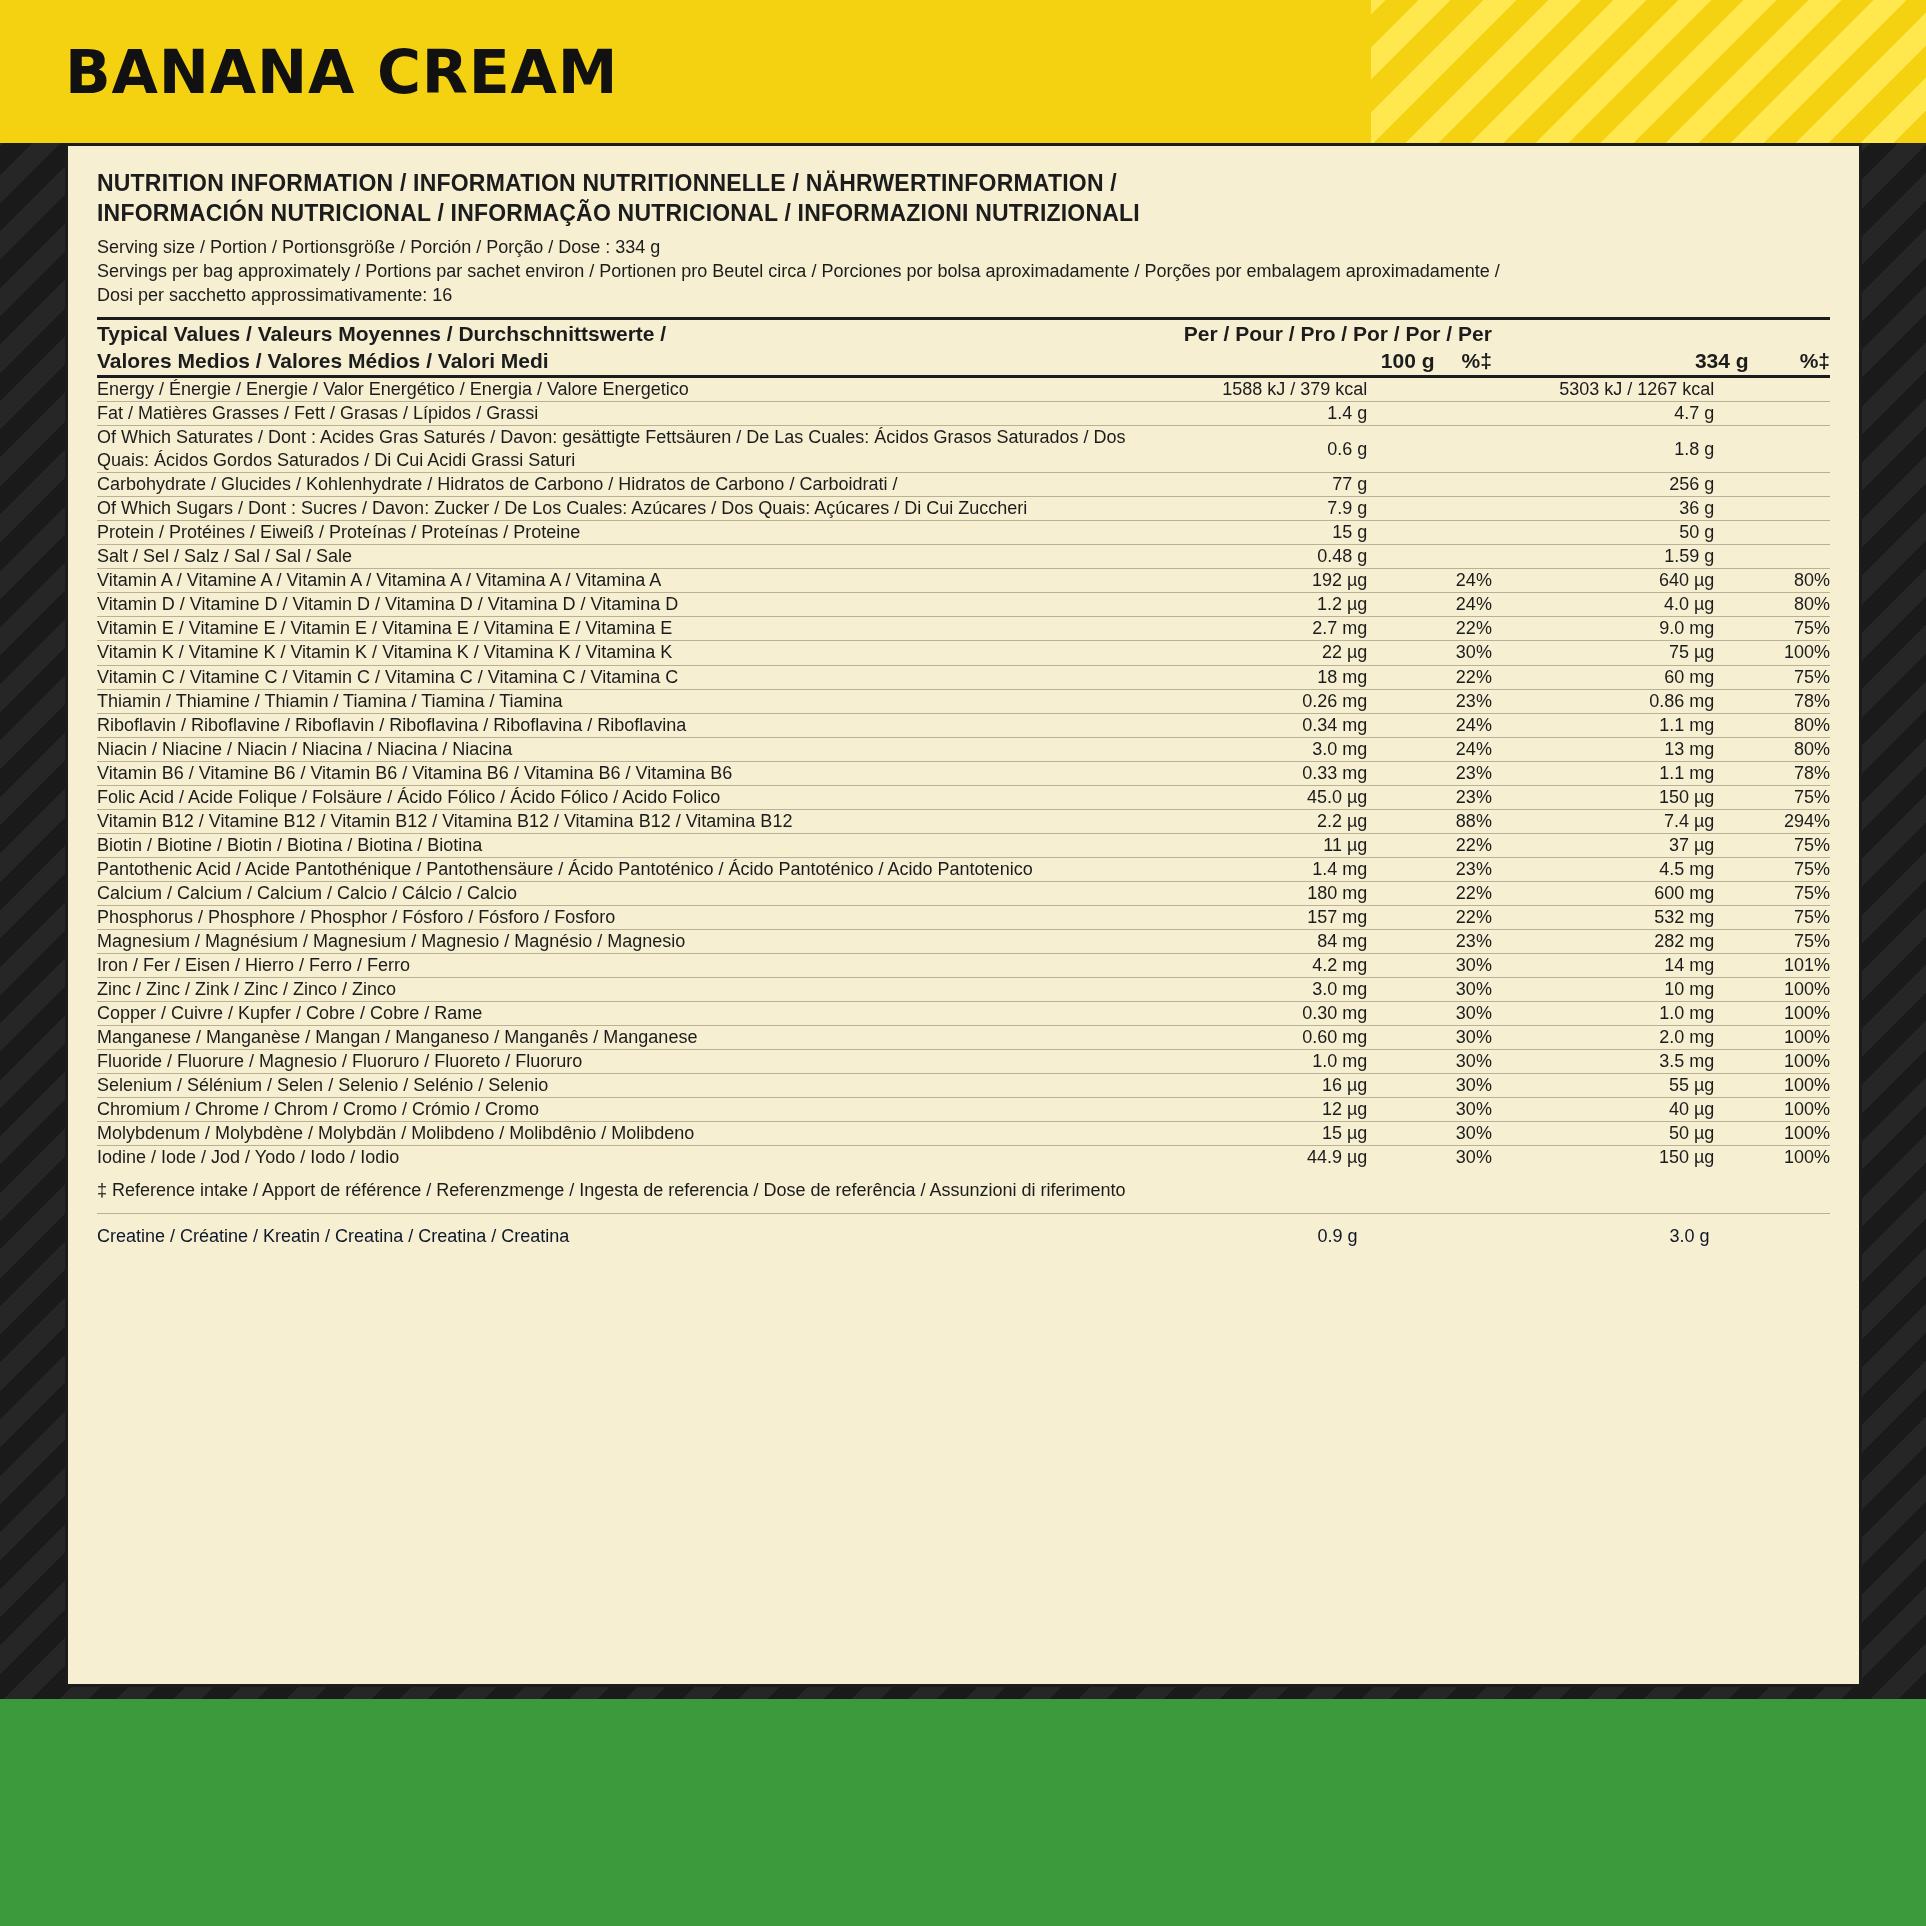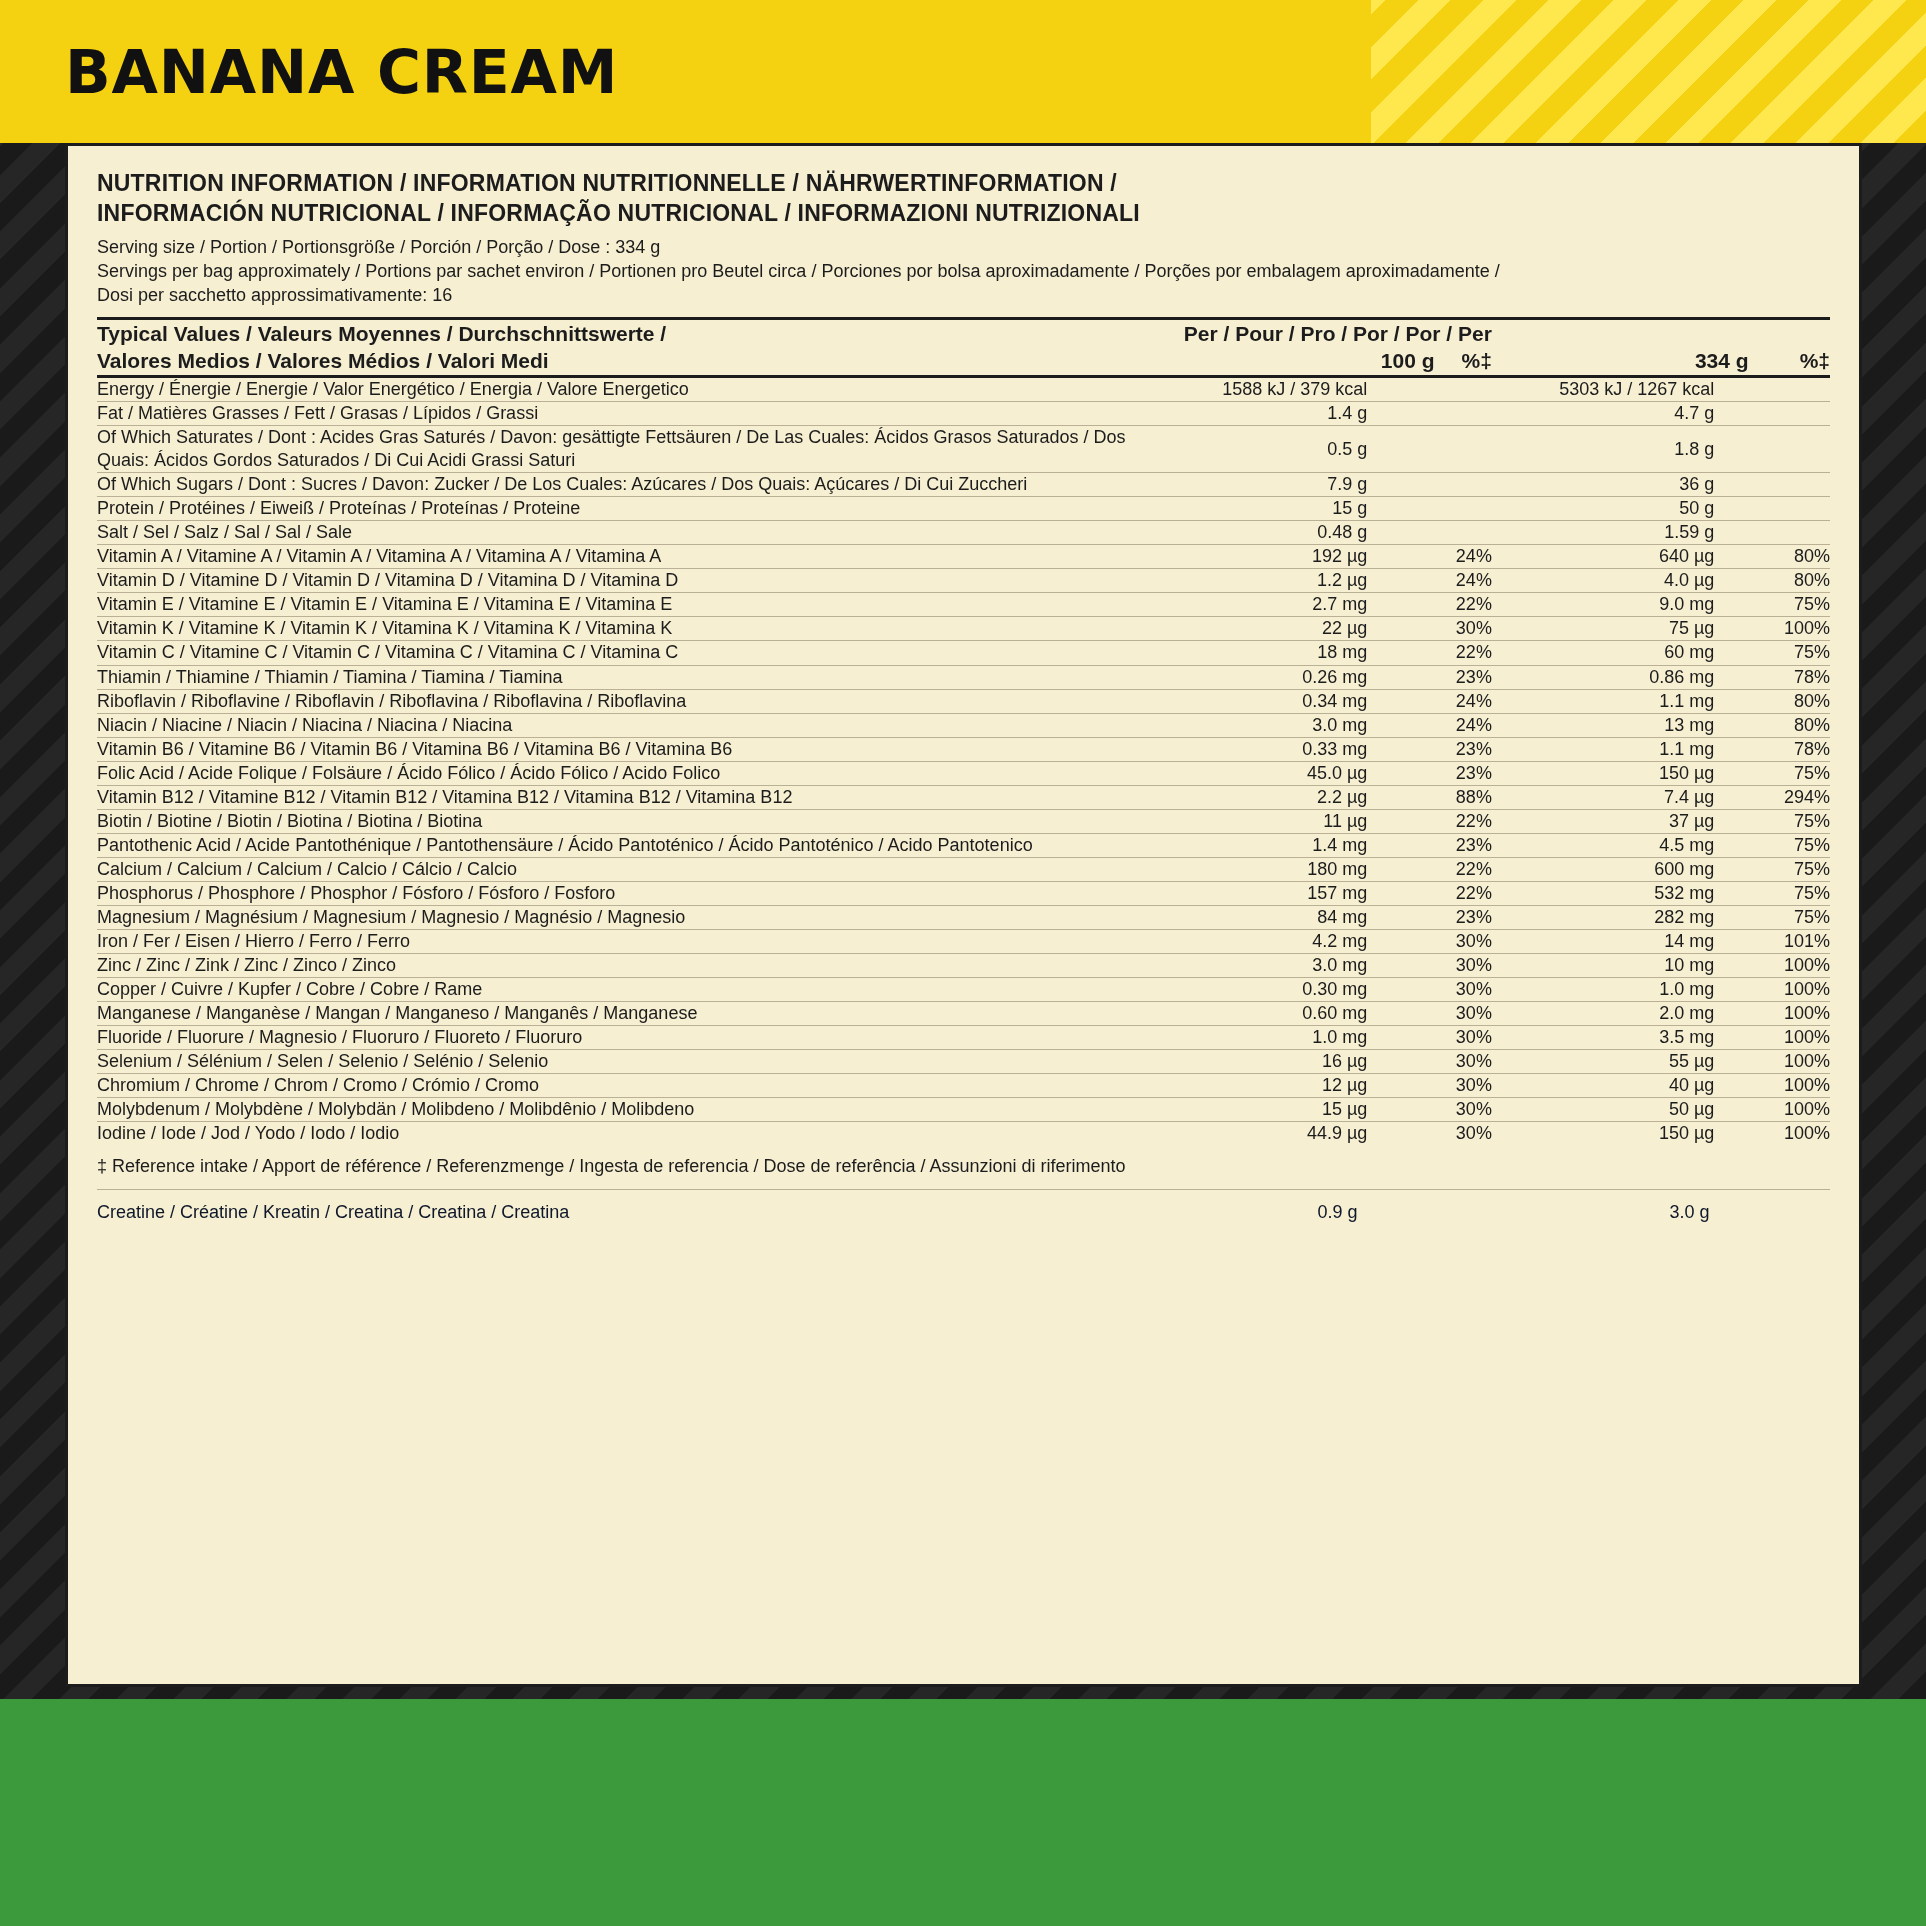--- a/index.html
+++ b/index.html
@@ -221,23 +221,30 @@
         </tr>
         <tr>
           <td class="name">Fat / Matières Grasses / Fett / Grasas / Lípidos / Grassi</td>
           <td class="num">1.4 g</td>
           <td class="pc"></td>
           <td class="num">4.7 g</td>
           <td class="pc"></td>
         </tr>
         <tr>
           <td class="name indent">Of Which Saturates / Dont : Acides Gras Saturés / Davon: gesättigte Fettsäuren / De Las Cuales: Ácidos Grasos Saturados / Dos Quais: Ácidos Gordos Saturados / Di Cui Acidi Grassi Saturi</td>
-          <td class="num">0.5 g</td>
+          <td class="num">0.6 g</td>
           <td class="pc"></td>
           <td class="num">1.8 g</td>
+          <td class="pc"></td>
+        </tr>
+        <tr>
+          <td class="name">Carbohydrate / Glucides / Kohlenhydrate / Hidratos de Carbono / Hidratos de Carbono / Carboidrati /</td>
+          <td class="num">77 g</td>
+          <td class="pc"></td>
+          <td class="num">256 g</td>
           <td class="pc"></td>
         </tr>
         <tr>
           <td class="name indent">Of Which Sugars / Dont : Sucres / Davon: Zucker / De Los Cuales: Azúcares / Dos Quais: Açúcares / Di Cui Zuccheri</td>
           <td class="num">7.9 g</td>
           <td class="pc"></td>
           <td class="num">36 g</td>
           <td class="pc"></td>
         </tr>
         <tr>

